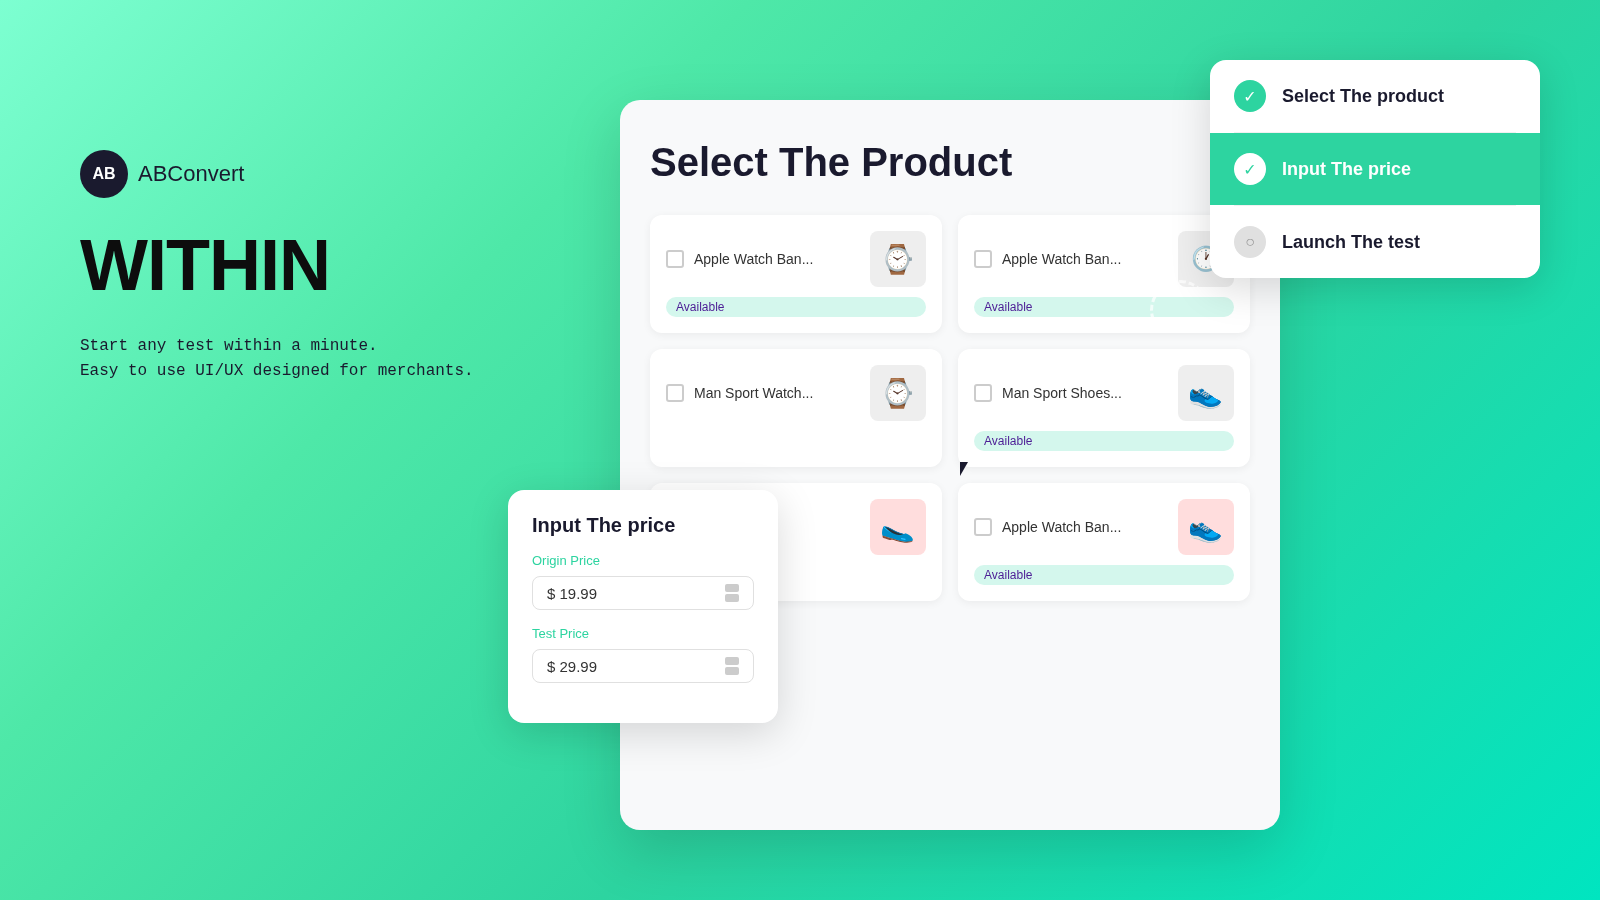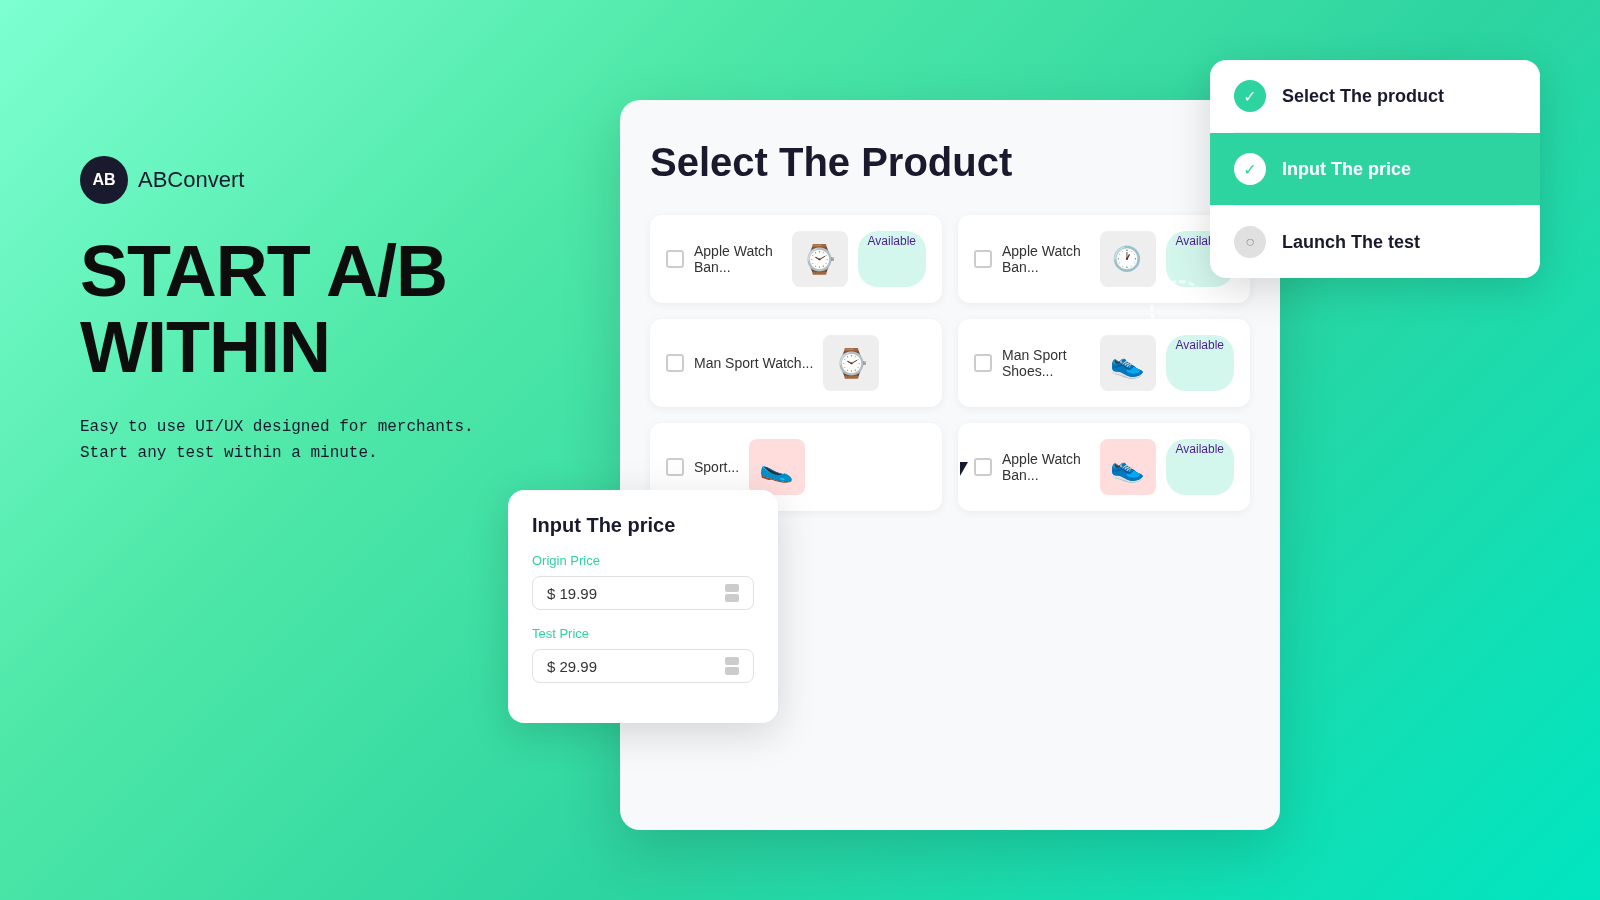--- a/index.html
+++ b/index.html
@@ -9,21 +9,21 @@
       overflow: hidden;
       font-family: -apple-system, BlinkMacSystemFont, 'Segoe UI', sans-serif;
       background: linear-gradient(135deg, #7dffd1 0%, #4ee8a8 30%, #2dd4a0 60%, #00e5c0 100%);
       position: relative;
     }
 
     
     .left-panel {
       position: absolute;
       left: 80px;
-      top: 156px;
+      top: 150px;
       width: 480px;
     }
 
     .logo-area {
       display: flex;
       align-items: center;
       gap: 10px;
       margin-bottom: 30px;
     }
 
@@ -87,21 +87,21 @@
       display: grid;
       grid-template-columns: 1fr 1fr;
       gap: 16px;
     }
 
     .product-item {
       background: white;
       border-radius: 12px;
       padding: 16px;
       display: flex;
-      flex-direction: row;
+      flex-direction: column;
       gap: 10px;
       box-shadow: 0 2px 8px rgba(0,0,0,0.06);
     }
 
     .product-row {
       display: flex;
       align-items: center;
       gap: 10px;
     }
 
@@ -304,26 +304,25 @@
 <body>
 
 <div class="left-panel">
   <div class="logo-area">
     <div class="logo-icon">
       <span>AB</span>
     </div>
     <span class="logo-text">ABConvert</span>
   </div>
   <div class="headline">
-    <div>START A/B</div>
     <div>WITHIN</div>
   </div>
   <div class="subtitle">
+    <div>Start any test within a minute.</div>
     <div>Easy to use UI/UX designed for merchants.</div>
-    <div>Start any test within a minute.</div>
   </div>
 </div>
 
 <div class="main-card">
   <div class="card-title">Select The  Product</div>
   <div class="product-grid">
 
     <div class="product-item">
       <div class="product-row">
         <div class="product-checkbox"></div>

